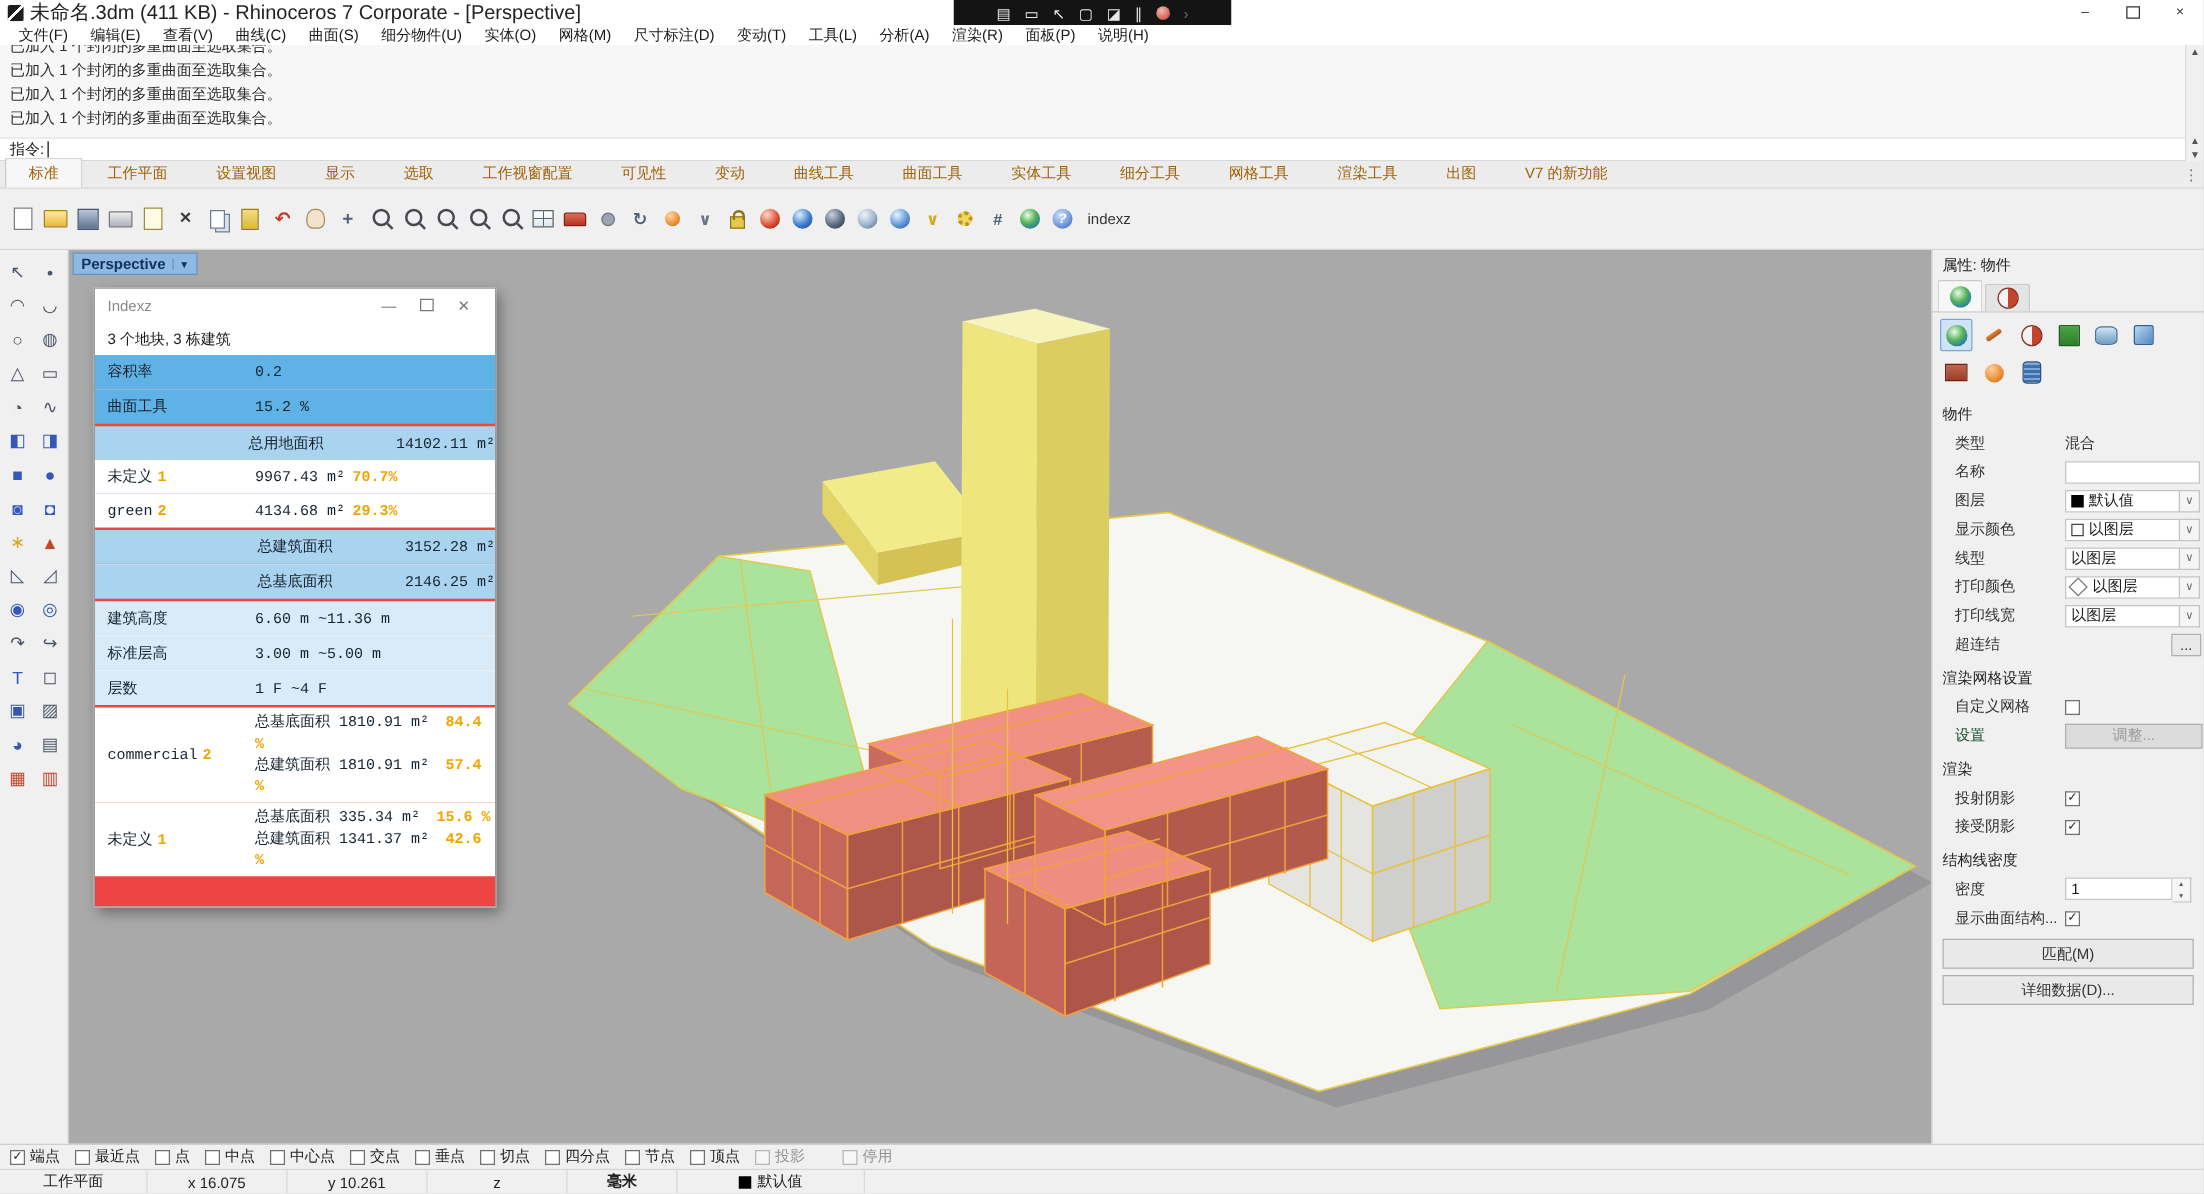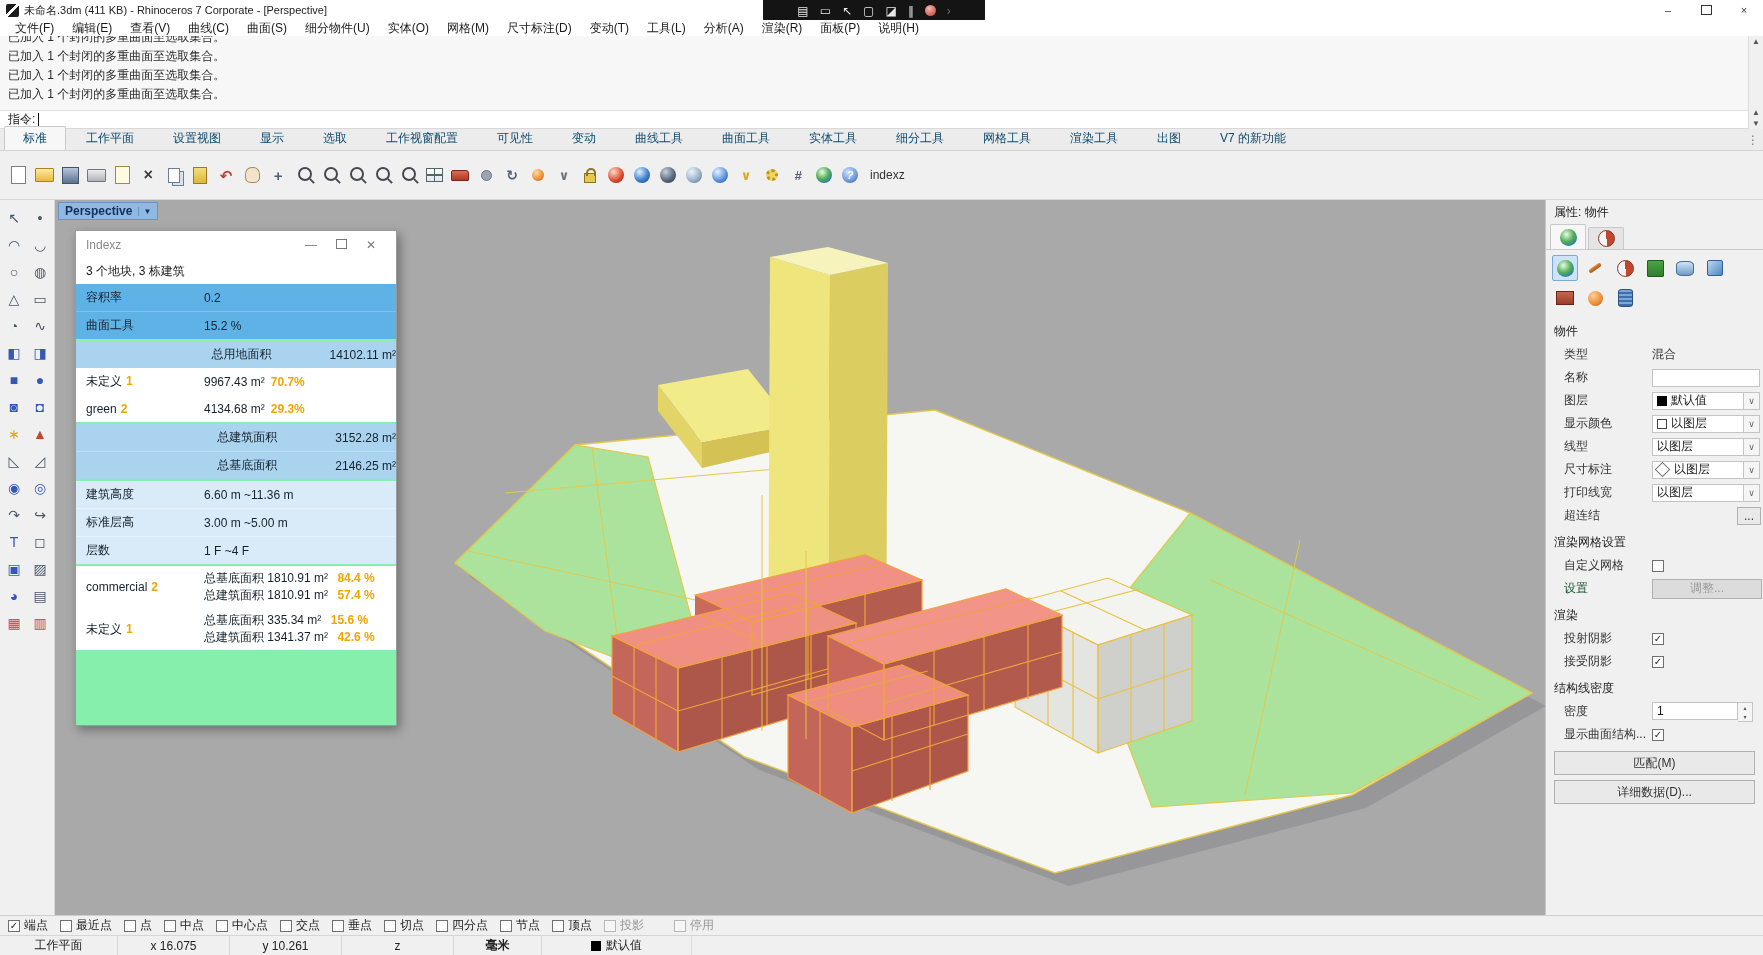--- a/index.html
+++ b/index.html
@@ -3,21 +3,21 @@
 <meta charset="utf-8">
 <style>
   html,body{margin:0;padding:0;background:#cfcfcf;}
   #app{position:relative;width:1763px;height:955px;overflow:hidden;background:#f0f0f0;
        font-family:"Liberation Sans","DejaVu Sans",sans-serif;font-size:12px;color:#1a1a1a;}
 
   
   .titlebar{position:absolute;left:0;top:0;width:100%;height:20px;background:#fff;display:flex;align-items:center;}
   .appicon{width:13px;height:13px;margin:0 5px 0 6px;border-radius:2px;background:#1d1d1d;
            background-image:linear-gradient(135deg,transparent 42%,#fff 42%,#fff 56%,transparent 56%);}
-  .title-text{font-size:11px;color:#222;}
+  .title-text{font-size:16px;color:#222;}
   .capturebar{position:absolute;left:763px;top:0;height:21px;width:222px;background:#141414;
               display:flex;align-items:center;justify-content:center;gap:11px;border-radius:0 0 2px 2px;}
   .capicon{color:#e8e8e8;font-size:12px;line-height:1;cursor:default;}
   .cap-dot{width:11px;height:11px;border-radius:50%;background:radial-gradient(circle at 38% 32%,#f3b8b0,#cf5f55 70%,#9c3a32);}
   .cap-chev{color:#6a6a6a;}
   .winbtns{position:absolute;right:0;top:0;height:20px;display:flex;}
   .winbtn{width:38px;height:20px;display:flex;align-items:center;justify-content:center;color:#333;font-size:11px;}
   .winbtn .sq{width:9px;height:8px;border:1px solid #333;}
   
   .menubar{position:absolute;left:0;top:20px;width:100%;height:16px;background:#fff;display:flex;align-items:center;padding-left:6px;box-sizing:border-box;}
@@ -29,21 +29,21 @@
   .cmdline.clipped{height:11px;overflow:hidden;}
   .cmdline.clipped span{display:block;margin-top:-8px;}
   .vscroll{position:absolute;right:0;top:36px;width:15px;height:93px;background:#f0f0f0;border-left:1px solid #dcdcdc;box-sizing:border-box;}
   .vscroll .arr{position:absolute;left:0;width:100%;text-align:center;font-size:8px;color:#555;}
   .cmdprompt{position:absolute;left:0;top:111px;width:1748px;height:18px;background:#fff;border-bottom:1px solid #d8d8d8;
              display:flex;align-items:center;padding-left:8px;box-sizing:border-box;}
   .caret{display:inline-block;width:1px;height:13px;background:#111;margin-left:3px;}
   
   .tabbar{position:absolute;left:0;top:129px;width:100%;height:22px;background:#ececec;border-bottom:1px solid #d2d2d2;
           display:flex;align-items:flex-end;padding-left:4px;box-sizing:border-box;}
-  .tab{padding:3px 18px;color:#0c4a6e;border:1px solid transparent;border-bottom:none;margin-right:1px;}
+  .tab{padding:3px 18px;color:#a16207;border:1px solid transparent;border-bottom:none;margin-right:1px;}
   .tab.active{background:#f7f7f7;border-color:#c9c9c9;border-radius:2px 2px 0 0;}
   .tab-gear{position:absolute;right:4px;bottom:3px;color:#777;font-size:12px;}
   
   .toolbar{position:absolute;left:0;top:151px;width:100%;height:49px;background:#f0f0f0;border-bottom:1px solid #d5d5d5;
            display:flex;align-items:center;padding-left:6px;box-sizing:border-box;gap:2px;}
   .tbicon{width:24px;height:24px;display:flex;align-items:center;justify-content:center;border-radius:2px;}
   .icg{display:flex;align-items:center;justify-content:center;font-size:13px;color:#4a5568;line-height:1;}
   .k-doc{width:13px;height:16px;background:#fff;border:1px solid #7e7e7e;}
   .k-doc2{width:13px;height:16px;background:#fffbe2;border:1px solid #9a8b4a;}
   .k-folder{width:17px;height:12px;background:linear-gradient(#ffe9a0,#e8b93e);border:1px solid #a98418;border-radius:1px;}
@@ -94,21 +94,21 @@
          padding:1px 6px;display:flex;align-items:center;gap:6px;z-index:2;}
   .vptab .dd{font-size:8px;color:#11315e;border-left:1px solid #6a93c0;padding-left:4px;}
   
   .ixwin{position:absolute;left:75px;top:230px;width:320px;height:494px;background:#fff;border:1px solid #9a9a9a;
          box-shadow:3px 4px 10px rgba(0,0,0,.35);z-index:5;display:flex;flex-direction:column;}
   .ixtitle{height:27px;display:flex;align-items:center;padding:0 10px;color:#8a8a8a;flex:0 0 auto;}
   .ixtitle .t{flex:1;}
   .ixbtn{width:30px;text-align:center;color:#7a7a7a;font-size:12px;}
   .ixbtn .sq{display:inline-block;width:9px;height:8px;border:1px solid #7a7a7a;}
   .ixsummary{height:26px;line-height:26px;padding-left:10px;color:#1a1a1a;flex:0 0 auto;}
-  .ixrows{flex:1;overflow:hidden;background:#86efac;}
+  .ixrows{flex:1;overflow:hidden;background:#ef4444;font-family:Liberation Mono, monospace;}
   .ixrow{display:flex;min-height:27px;align-items:center;}
   .ixrow.gap{margin-top:2px;}
   .s-blue{background:#5fb2e6;}
   .s-blue + .s-blue{border-top:1px solid #7cc2ee;}
   .s-mid{background:#a9d3ef;justify-content:flex-end;}
   .s-mid + .s-mid{border-top:1px solid #bcdcf4;}
   .s-light{background:#d9ebf8;}
   .s-light + .s-light{border-top:1px solid #e6f2fb;}
   .s-white{background:#fff;}
   .ixlab{width:118px;padding-left:10px;flex:0 0 auto;color:#15222e;}
@@ -632,21 +632,21 @@
       <span class="rp-dd">∨</span>
     </div>
     <div class="rp-row">
       <span class="rp-lab">线型</span>
       <span class="rp-input grow">
           <span>以图层</span>
         </span>
       <span class="rp-dd">∨</span>
     </div>
     <div class="rp-row">
-      <span class="rp-lab">尺寸标注</span>
+      <span class="rp-lab">打印颜色</span>
       <span class="rp-input grow">
           <span class="swb sw-diam"></span>
           <span>以图层</span>
         </span>
       <span class="rp-dd">∨</span>
     </div>
     <div class="rp-row">
       <span class="rp-lab">打印线宽</span>
       <span class="rp-input grow">
           <span>以图层</span>

